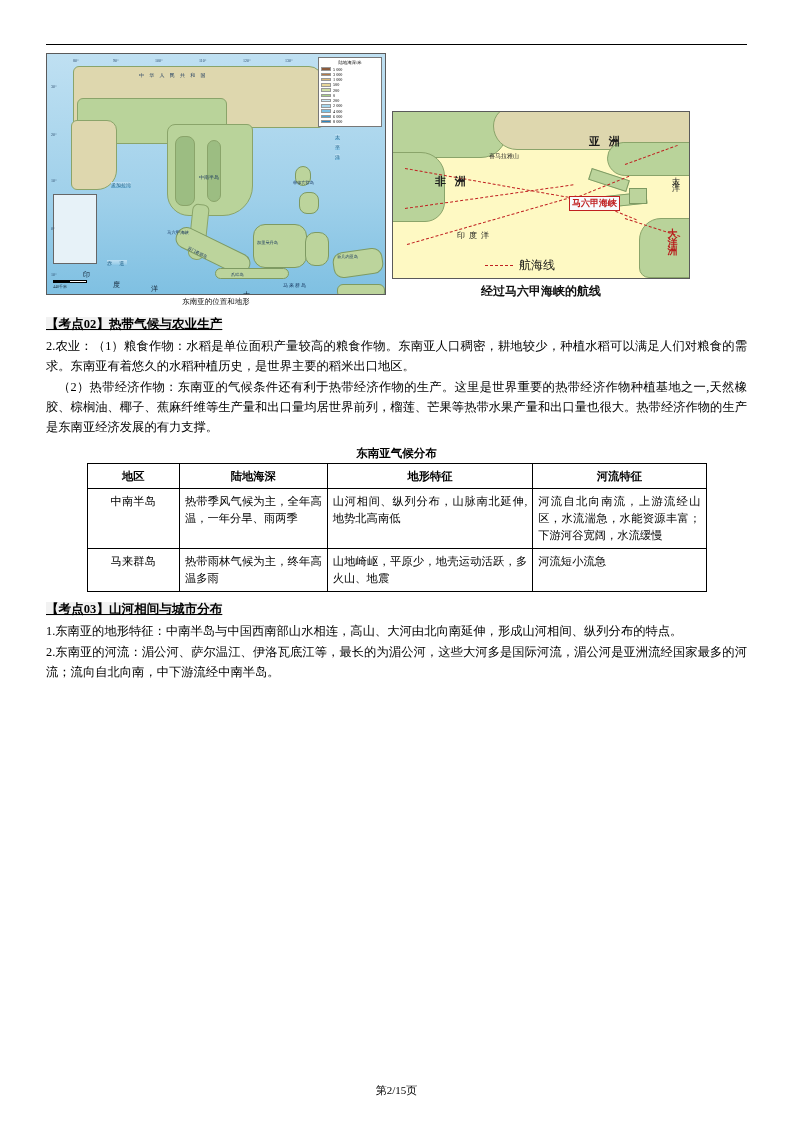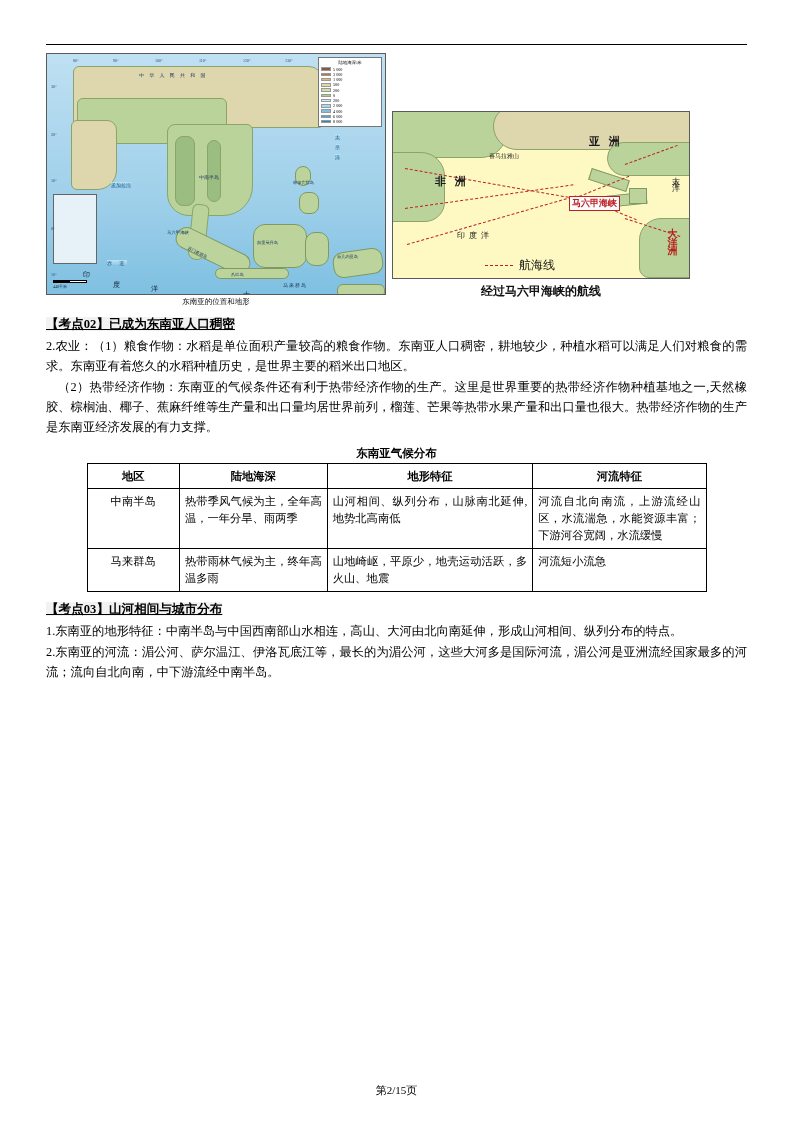--- a/index.html
+++ b/index.html
@@ -358,21 +358,21 @@
         <div class="route-legend">
           <span class="dash"></span>
           <span>航海线</span>
         </div>
       </div>
       <div class="fig-cap">经过马六甲海峡的航线</div>
     </div>
   </div>
 
 
-  <h3 class="kp"><span class="kp-tag kp-u">【考点02】已成为东南亚人口稠密</span></h3>
+  <h3 class="kp"><span class="kp-tag kp-u">【考点02】热带气候与农业生产</span></h3>
   <p class="body just">2.农业：（1）粮食作物：水稻是单位面积产量较高的粮食作物。东南亚人口稠密，耕地较少，种植水稻可以满足人们对粮食的需求。东南亚有着悠久的水稻种植历史，是世界主要的稻米出口地区。</p>
   <p class="body just ind">（2）热带经济作物：东南亚的气候条件还有利于热带经济作物的生产。这里是世界重要的热带经济作物种植基地之一,天然橡胶、棕榈油、椰子、蕉麻纤维等生产量和出口量均居世界前列，榴莲、芒果等热带水果产量和出口量也很大。热带经济作物的生产是东南亚经济发展的有力支撑。</p>
 
   <div class="tbl-title">东南亚气候分布</div>
   <table class="clim">
     <thead>
       <tr>
         <th>地区</th>
         <th>陆地海深</th>
         <th>地形特征</th>

